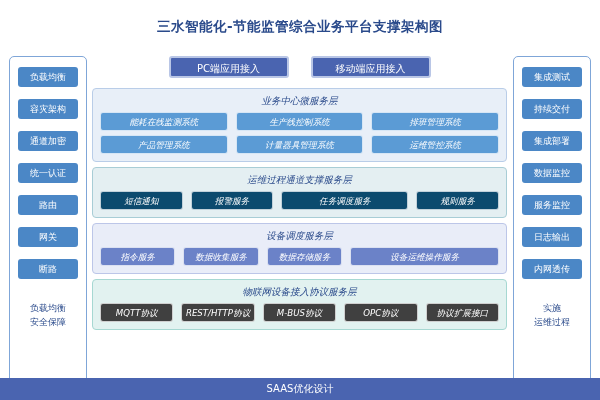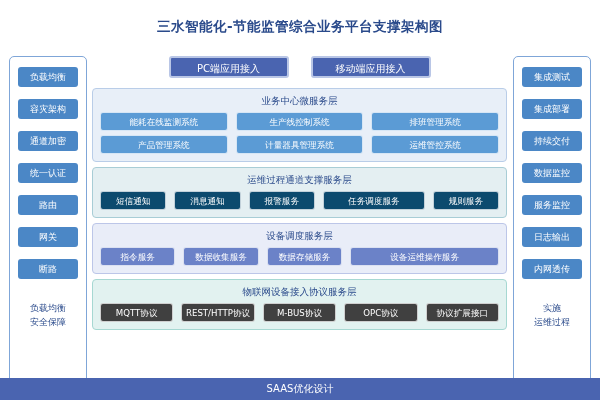--- a/index.html
+++ b/index.html
@@ -45,21 +45,21 @@
     border-radius: 3px; margin-bottom: 12px;
   }
   .side-caption {
     margin-top: 10px; text-align: center; font-size: 9px;
     color: #2a4a8b; line-height: 14px;
   }
 
   
   .center {
     position: absolute; left: 92px; top: 88px; width: 415px; height: 285px;
-    display: flex; flex-direction: column; gap: 5px;
+    display: flex; flex-direction: column; gap: 5px; font-style: italic;
   }
   .panel {
     border-radius: 4px; padding: 5px 7px 7px 7px;
     display: flex; flex-direction: column;
   }
   .panel-title {
     text-align: center; font-size: 9.5px; color: #2a4a8b;
     margin-bottom: 5px; line-height: 13px;
   }
   .row { display: flex; gap: 8px; margin-bottom: 4px; }
@@ -115,22 +115,22 @@
     <div class="side-btn">网关</div>
     <div class="side-btn">断路</div>
     <div class="side-caption">
       <div>负载均衡</div>
       <div>安全保障</div>
     </div>
   </div>
 
   <div class="side-col side-right">
     <div class="side-btn">集成测试</div>
+    <div class="side-btn">持续交付</div>
     <div class="side-btn">集成部署</div>
-    <div class="side-btn">持续交付</div>
     <div class="side-btn">数据监控</div>
     <div class="side-btn">服务监控</div>
     <div class="side-btn">日志输出</div>
     <div class="side-btn">内网透传</div>
     <div class="side-caption">
       <div>实施</div>
       <div>运维过程</div>
     </div>
   </div>
 
@@ -147,21 +147,20 @@
         <div class="cell">产品管理系统</div>
         <div class="cell">计量器具管理系统</div>
         <div class="cell">运维管控系统</div>
       </div>
     </div>
 
     <div class="panel p2">
       <div class="panel-title">运维过程通道支撑服务层</div>
       <div class="row">
         <div class="cell">短信通知</div>
-        <div class="cell">消息通知</div>
         <div class="cell">报警服务</div>
         <div class="cell grow15">任务调度服务</div>
         <div class="cell">规则服务</div>
       </div>
     </div>
 
     <div class="panel p3">
       <div class="panel-title">设备调度服务层</div>
       <div class="row">
         <div class="cell">指令服务</div>

